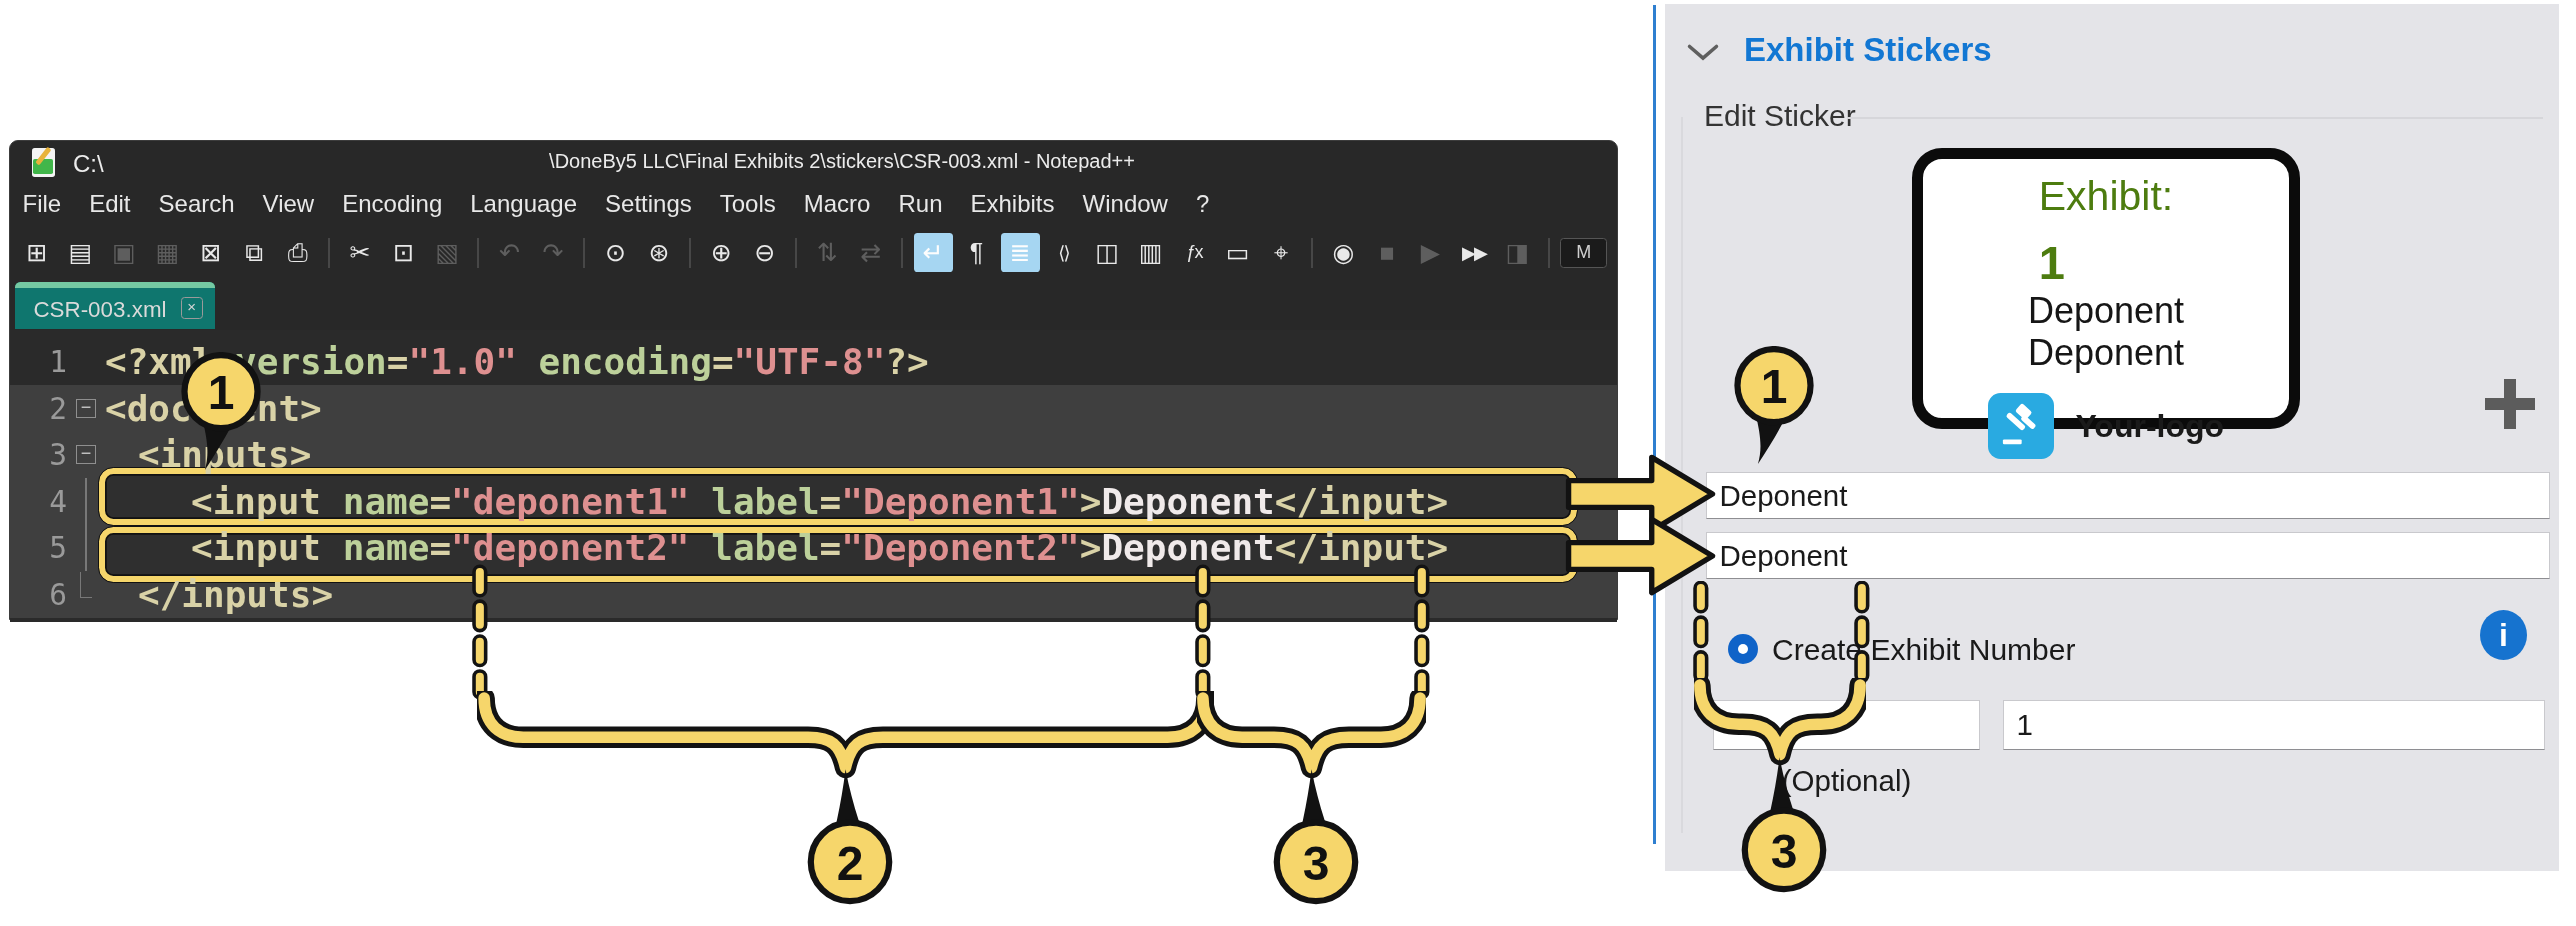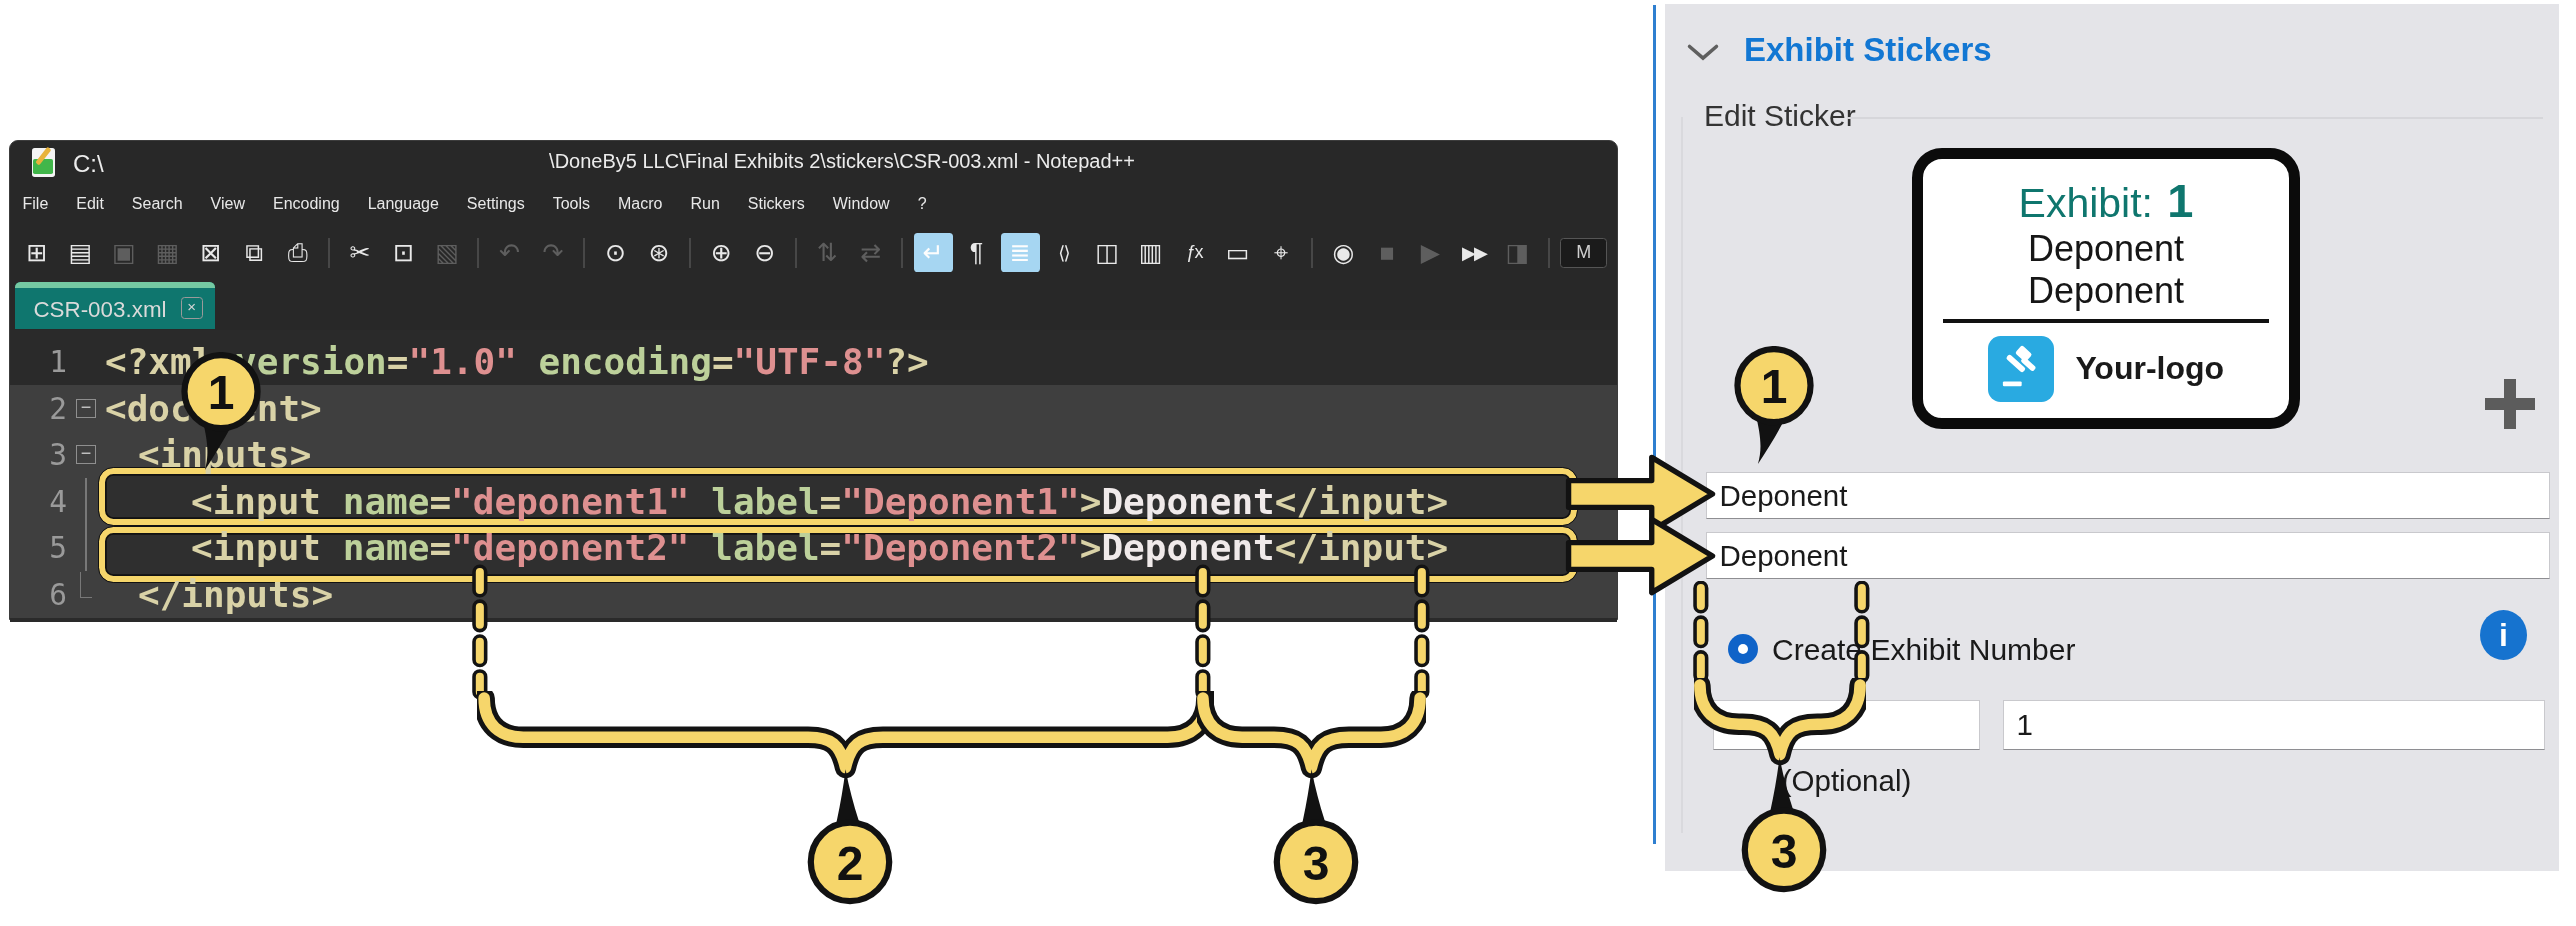--- a/index.html
+++ b/index.html
@@ -13,21 +13,21 @@
 
   
   .npp{position:absolute;left:9px;top:140px;width:1609px;height:480px;background:#282828;
        border-radius:9px 9px 0 0;border:0.9px solid #3c3c3c;box-sizing:border-box;}
   .titlebar{position:absolute;left:0;top:0;width:100%;height:43px;}
   .npp-ico{position:absolute;left:21.5px;top:7.2px;width:23px;height:29px;background:#f4f4f4;border-radius:2.7px;}
   .npp-ico::before{content:"";position:absolute;left:1.8px;top:10.7px;width:19.7px;height:15px;background:#41b64a;border-radius:1.8px;}
   .npp-ico::after{content:"";position:absolute;left:9.8px;top:-1.8px;width:4.5px;height:19.7px;background:#e8b33c;transform:rotate(38deg);border-radius:1.8px;}
   .drive{position:absolute;left:63px;top:9px;font-size:24px;color:#ececec;}
   .titlepath{position:absolute;left:832px;top:9px;transform:translateX(-50%);font-size:20px;color:#ececec;white-space:nowrap;}
-  .menubar{position:absolute;left:12.5px;top:43px;height:39px;display:flex;align-items:center;gap:28px;font-size:16px;color:#e8e8e8;}
+  .menubar{position:absolute;left:12.5px;top:43px;height:39px;display:flex;align-items:center;gap:28px;font-size:24px;color:#e8e8e8;}
   .menubar span{cursor:default;}
   .toolbar{position:absolute;left:7.2px;top:82px;height:59px;display:flex;align-items:center;gap:4.5px;}
   .tbtn{width:39px;height:39px;display:flex;align-items:center;justify-content:center;
         font-size:25px;color:#e9e9e9;border-radius:3.6px;}
   .tbtn.dis{color:#5e5e5e;}
   .tbtn.hl{background:#a6d6f2;color:#fdfdfd;}
   .tbtn.sm{font-size:18px;letter-spacing:-1.8px;}
   .tbtn.badge{background:#1b1b1b;border:1.8px solid #555;color:#cfcfcf;font-size:18px;width:47px;height:30px;box-sizing:border-box;}
   .tsep{width:1.8px;height:30px;background:#474747;margin:0 6.3px;}
   .tabbar{position:absolute;left:0;top:141px;width:100%;height:47px;}
@@ -54,21 +54,21 @@
   
   .panel-blue-line{position:absolute;left:1653px;top:5.4px;width:2.7px;height:839px;background:#2f7fd0;}
   .panel{position:absolute;left:1665px;top:4px;width:894px;height:867px;background:#e4e4e8;}
   .chev{position:absolute;left:19.7px;top:38px;}
   .hdr{position:absolute;left:79px;top:27px;font-size:33px;font-weight:bold;color:var(--hdr-blue);}
   .grp-label{position:absolute;left:39px;top:95px;font-size:30px;color:#333;}
   .grp-line{position:absolute;left:182px;top:113px;width:696px;height:1.8px;background:#d6d6da;}
   .grp-left{position:absolute;left:16px;top:113px;width:1.8px;height:716px;background:#d9d9dd;}
   .sticker{position:absolute;left:247px;top:144px;width:388px;height:281px;background:#fff;border:11.6px solid #0b0b0b;
            border-radius:30px;box-sizing:border-box;display:flex;flex-direction:column;align-items:center;}
-  .ex-row{margin-top:14.3px;display:flex;align-items:baseline;gap:14.3px;color:#0f766e;}
+  .ex-row{margin-top:14.3px;display:flex;align-items:baseline;gap:14.3px;color:#4d7c0f;flex-direction:column;}
   .ex-lab{font-size:41px;} .ex-num{font-size:47px;font-weight:bold;}
   .dep{font-size:36px;line-height:42px;color:#161616;}
   .stk-hr{margin-top:7.2px;width:326px;height:3.6px;background:#111;}
   .logo-row{margin-top:12.5px;display:flex;align-items:center;gap:21.5px;}
   .logo-sq{width:66px;height:66px;background:var(--logo-blue);border-radius:12.5px;display:flex;align-items:center;justify-content:center;}
   .logo-txt{font-size:32px;font-weight:bold;color:#1a1a1a;}
   .plus{position:absolute;left:816px;top:371px;width:57px;height:57px;}
   .plus::before{content:"";position:absolute;left:3.6px;top:23px;width:50px;height:11.6px;background:#5c5c5c;}
   .plus::after{content:"";position:absolute;left:23px;top:3.6px;width:11.6px;height:50px;background:#5c5c5c;}
   .fld{position:absolute;background:#fff;border:0.9px solid #c9c9cd;border-bottom:1.8px solid #8e8e92;
@@ -113,21 +113,21 @@
         <span>File</span>
         <span>Edit</span>
         <span>Search</span>
         <span>View</span>
         <span>Encoding</span>
         <span>Language</span>
         <span>Settings</span>
         <span>Tools</span>
         <span>Macro</span>
         <span>Run</span>
-        <span>Stickers</span>
+        <span>Exhibits</span>
         <span>Window</span>
         <span>?</span>
       </div>
     <div class="toolbar" id="toolbar">
         <span class="tbtn ">⊞</span>
         <span class="tbtn ">▤</span>
         <span class="tbtn dis">▣</span>
         <span class="tbtn dis">▦</span>
         <span class="tbtn ">⊠</span>
         <span class="tbtn ">⧉</span>

